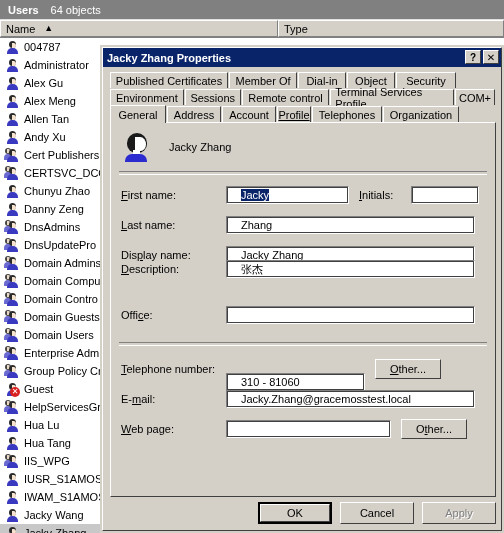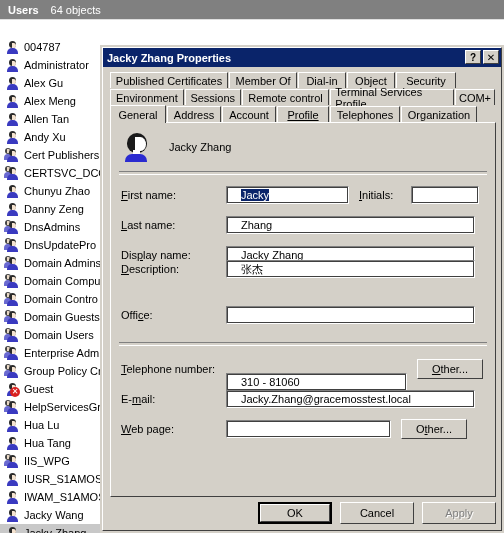--- a/index.html
+++ b/index.html
@@ -173,20 +173,29 @@
 
 <div id="app">
 
   <div id="results-header">
     <span class="rh-title">Users</span>
     <span class="rh-count">64 objects</span>
   </div>
 
   <div id="list-wrap">
 
+    <div id="col-header">
+      <div class="col col-name">
+        <span>Name</span>
+        <span class="sort-arrow">▲</span>
+      </div>
+      <div class="col col-type">
+        <span>Type</span>
+      </div>
+    </div>
 
     <div id="list-body">
         <div class="lrow">
           <span class="ico">
             <span class="head"></span>
             <span class="face"></span>
             <span class="body"></span>
           </span>
           <span class="lname">004787</span>
         </div>
@@ -497,21 +506,21 @@
       <div class="tabrow r3" id="tabrow3">
           <span class="tab active" style="width: 56px;">
             <span>General</span>
           </span>
           <span class="tab" style="width: 54px;">
             <span>Address</span>
           </span>
           <span class="tab" style="width: 54px;">
             <span>Account</span>
           </span>
-          <span class="tab" style="width: 52px; text-decoration: underline;">
+          <span class="tab" style="width: 34px; text-decoration: underline;">
             <span>Profile</span>
           </span>
           <span class="tab" style="width: 70px;">
             <span>Telephones</span>
           </span>
           <span class="tab" style="width: 76px;">
             <span>Organization</span>
           </span>
         </div>
     </div>
@@ -566,21 +575,21 @@
         <span class="flabel">Offi<u>c</u>e:</span>
         <span class="tbox" style="width:249px;">
           <span></span>
         </span>
       </div>
 
       <div class="sep" style="top:219px;"></div>
 
       <div class="frow" style="top:236px;width:368px;">
         <span class="flabel"><u>T</u>elephone number:</span>
-        <span class="tbox" style="width:181px;margin-top:26px;">
+        <span class="tbox" style="width:139px;margin-top:26px;">
           <span>310 - 81060</span>
         </span>
         <span class="btn" style="width:66px;height:20px;margin-left:10px;">
           <span><u>O</u>ther...</span>
         </span>
       </div>
 
       <div class="frow" style="top:266px;width:368px;">
         <span class="flabel">E-<u>m</u>ail:</span>
         <span class="tbox" style="width:249px;">

